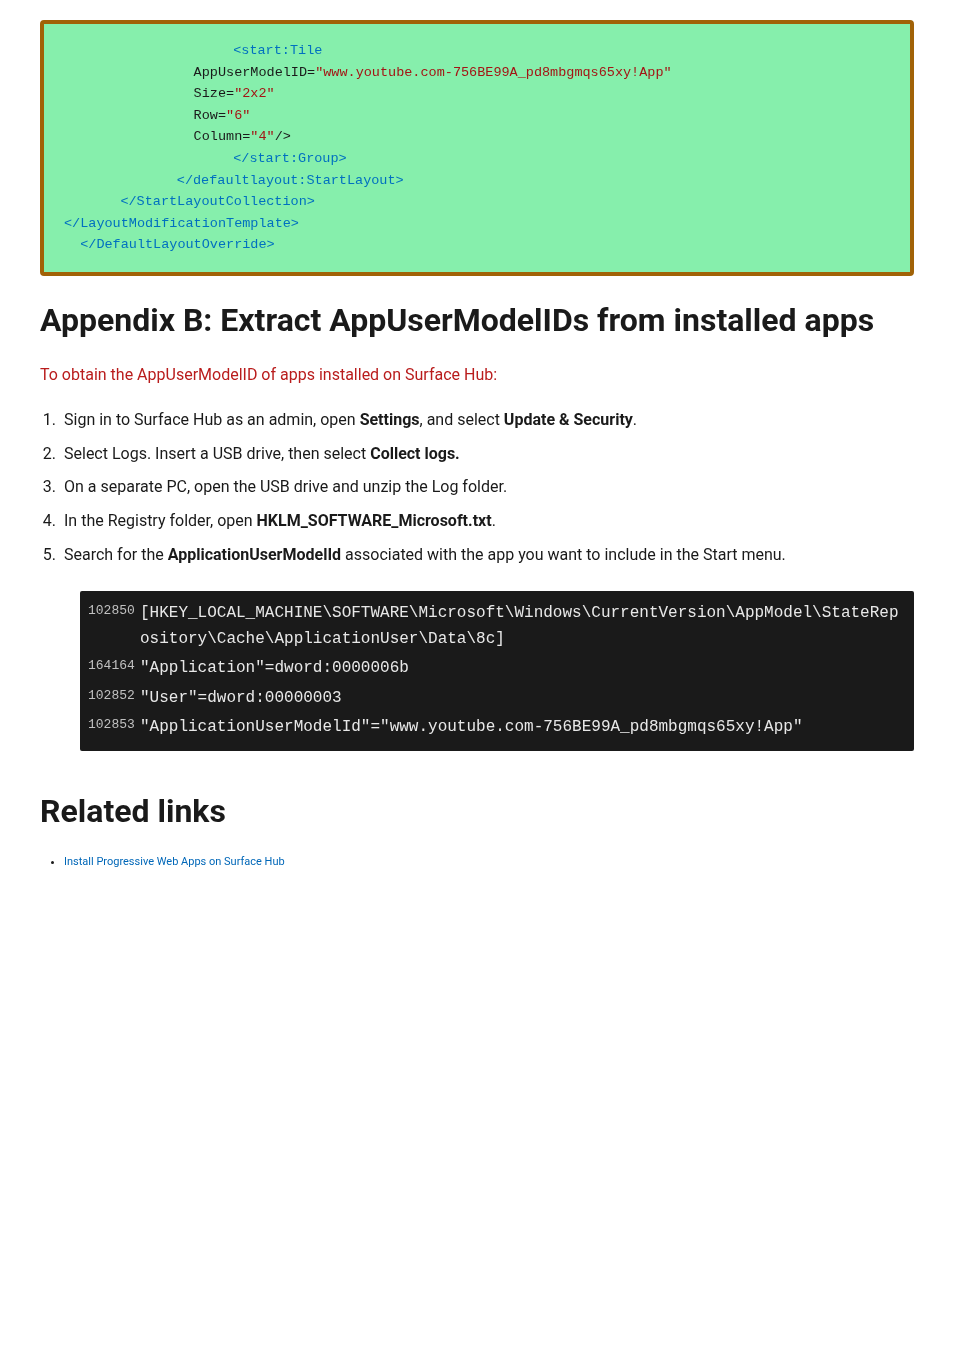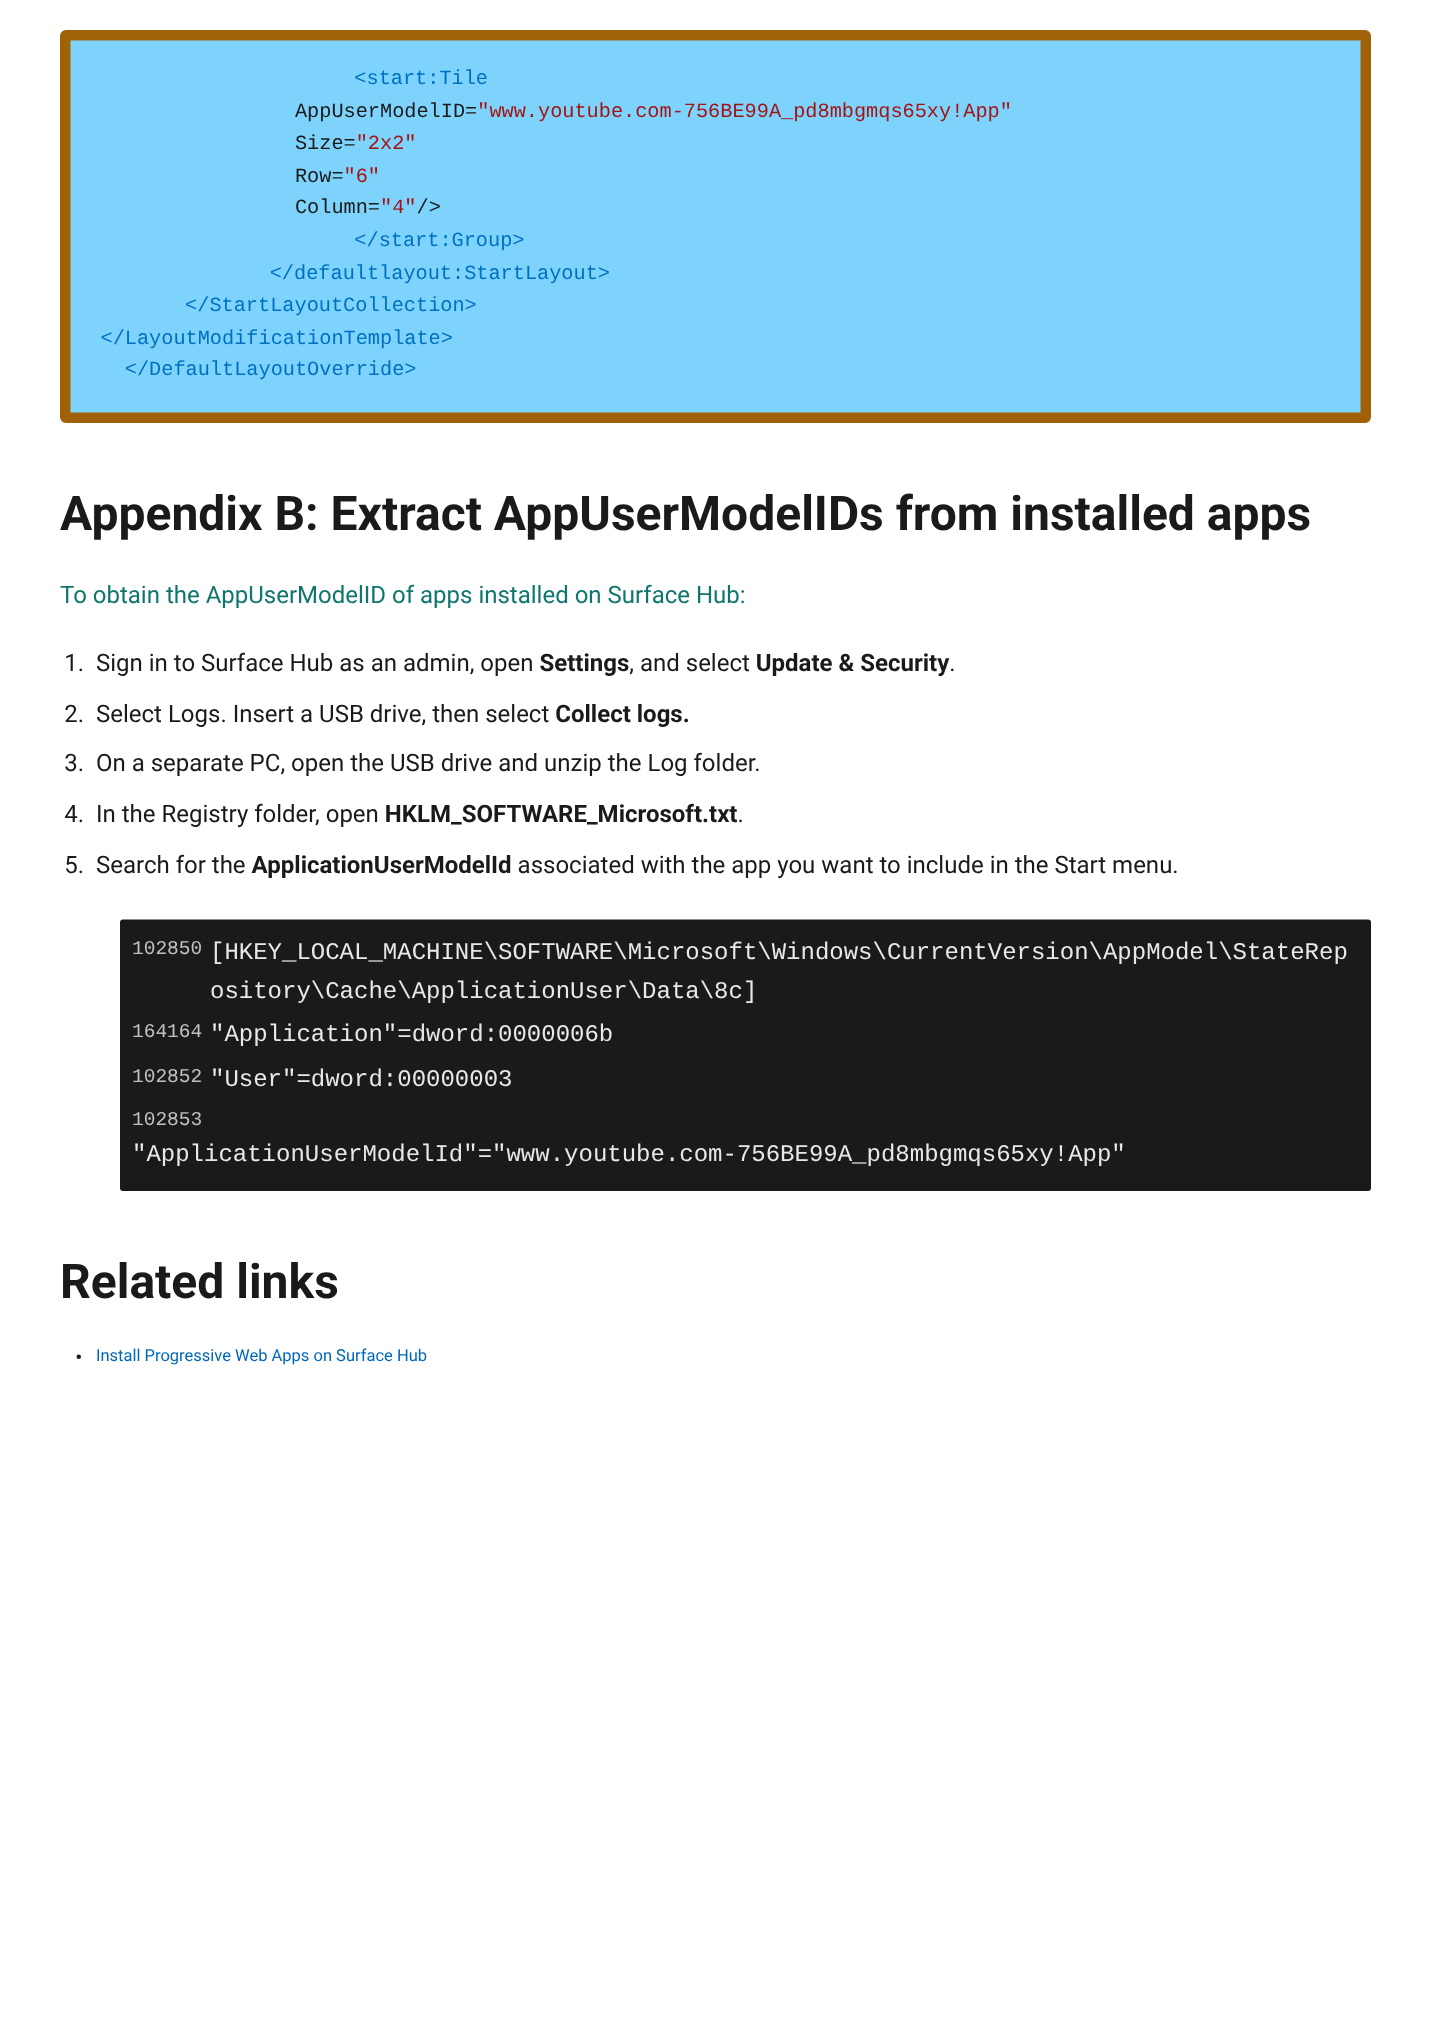--- a/index.html
+++ b/index.html
@@ -10,44 +10,44 @@
       color: #1a1a1a;
       background: #fff;
       padding: 0;
     }
     .page-container {
       max-width: 954px;
       margin: 0 auto;
       padding: 20px 40px 60px 40px;
     }
     .code-block {
-      background: #7dd3fc;
-      border: 7px solid #a16207;
+      background: #86efac;
+      border: 4px solid #a16207;
       border-radius: 4px;
       padding: 16px 20px;
       font-family: 'Consolas', 'Courier New', monospace;
       font-size: 13.5px;
       line-height: 1.6;
       overflow-x: auto;
-      margin-bottom: 40px;
+      margin-bottom: 24px;
       color: #1a1a1a;
     }
     .code-block .tag { color: #0070c0; }
     .code-block .attr-value { color: #a31515; }
     h2 {
       font-size: 32px;
       font-weight: 700;
       color: #1a1a1a;
       margin-bottom: 20px;
       margin-top: 10px;
       line-height: 1.3;
     }
     .intro-text {
       font-size: 16px;
-      color: #0f766e;
+      color: #b91c1c;
       margin-bottom: 20px;
     }
     ol {
       margin-left: 20px;
       margin-bottom: 24px;
     }
     ol li {
       font-size: 16px;
       color: #1a1a1a;
       margin-bottom: 8px;
@@ -66,21 +66,21 @@
       border-radius: 2px;
       margin-left: 40px;
     }
     .terminal-row {
       display: flex;
       padding: 2px 8px;
     }
     .terminal-row.row-0 { background: #1a1a1a; }
     .terminal-row.row-1 { background: #1a1a1a; }
     .terminal-row.row-2 { background: #1a1a1a; }
-    .terminal-row.row-3 { background: #1a1a1a; flex-direction: column; }
+    .terminal-row.row-3 { background: #1a1a1a; }
     .line-num {
       color: #c0c0c0;
       min-width: 52px;
       user-select: none;
       font-size: 13px;
     }
     .line-content {
       color: #e8e8e8;
       white-space: pre;
       font-size: 16px;

